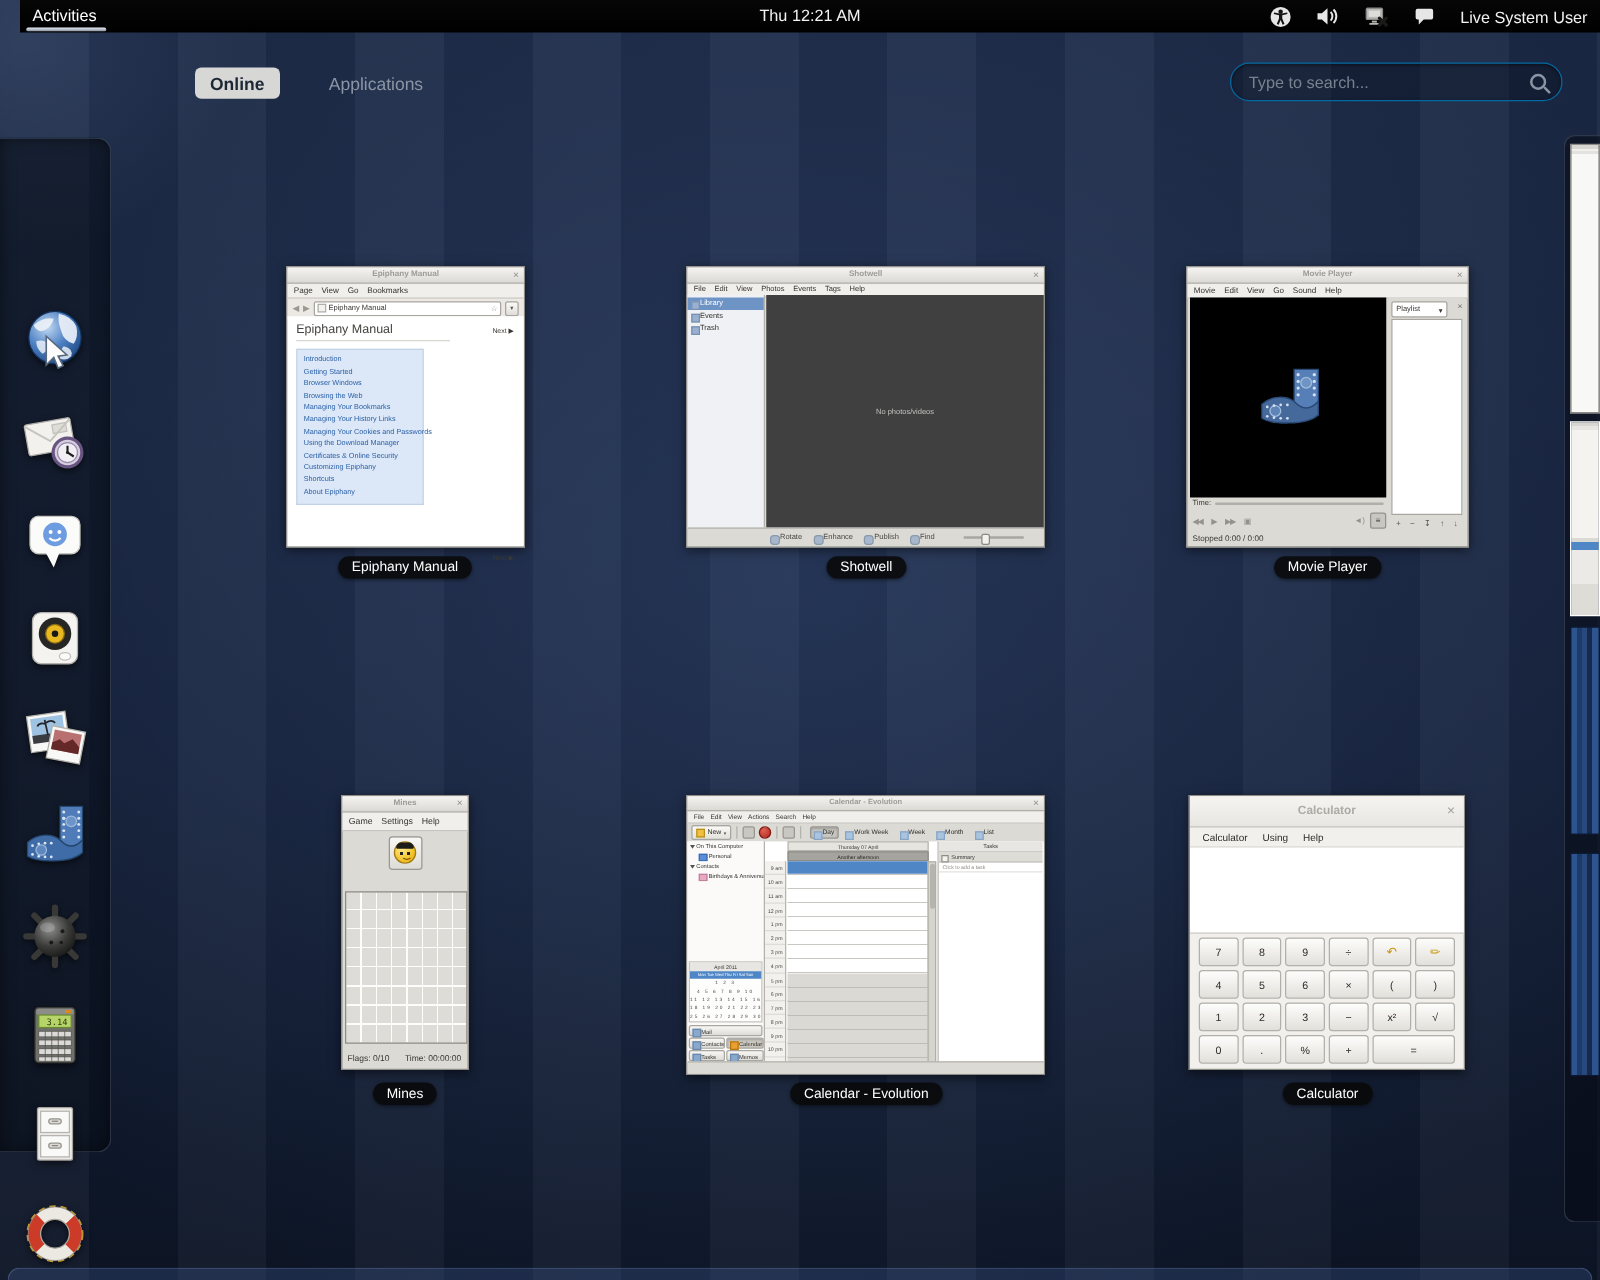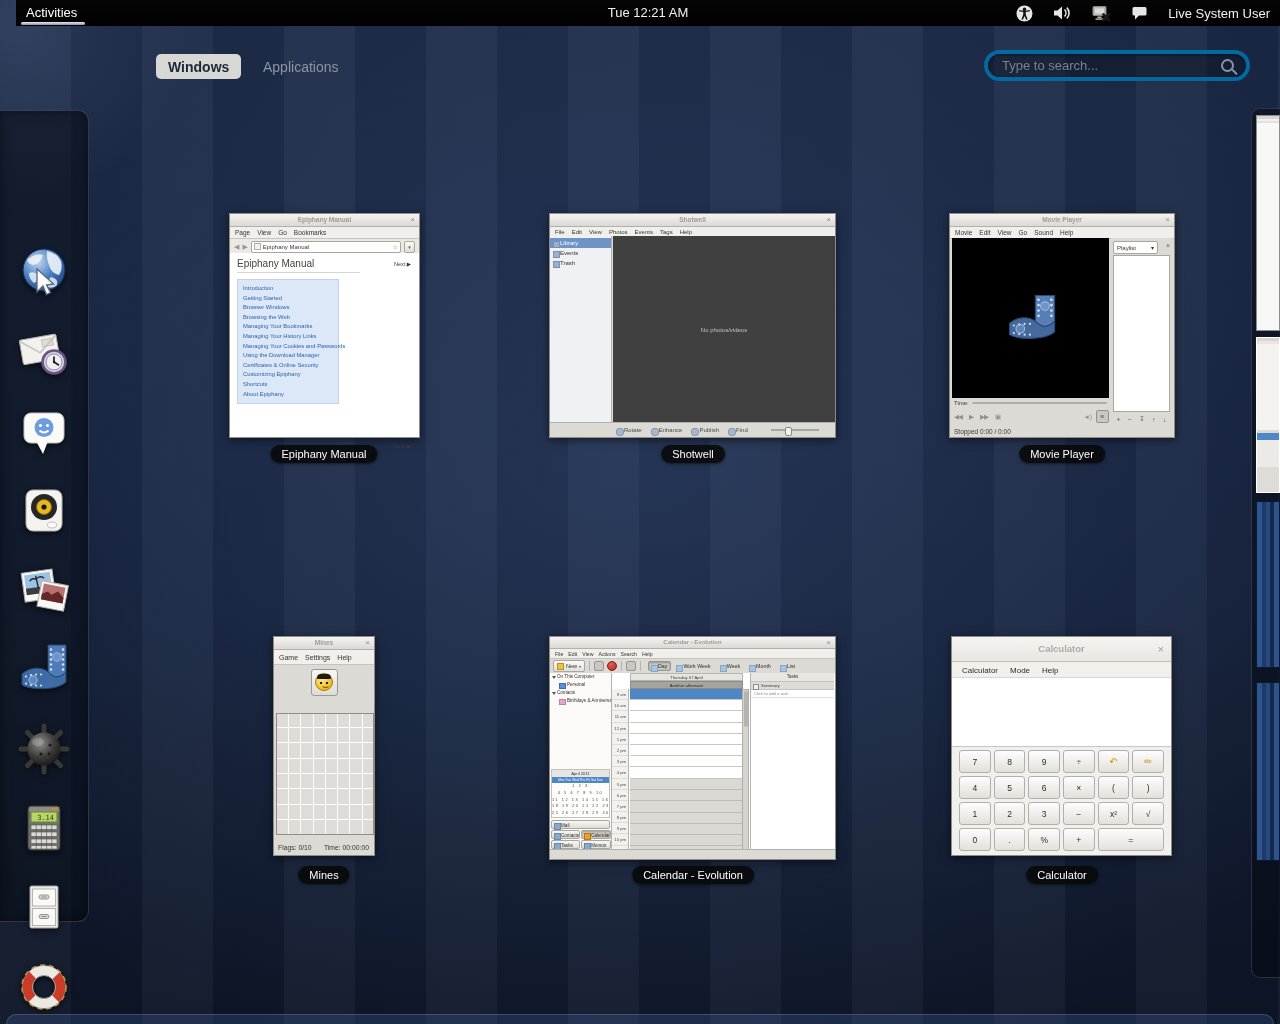--- a/index.html
+++ b/index.html
@@ -20,21 +20,21 @@
   .activities{position:absolute;left:10px;top:5px;font-size:13px;color:#fff;}
   .app-underline{position:absolute;left:5px;top:22px;width:64px;height:3px;border-radius:2px;
     background:linear-gradient(#e8ecf2,#8a93a3);}
   .clock{position:absolute;left:50%;top:5px;transform:translateX(-50%);font-size:13px;color:#f2f2f2;}
   .tray{position:absolute;right:10px;top:0;height:26px;display:flex;align-items:center;gap:20px;}
   .tray-item{display:flex;align-items:flex-end;gap:20px;font-size:13px;color:#f2f2f2;}
   
   .tab-windows{position:absolute;left:156px;top:54px;height:25px;padding:0 12px;background:#d7d7d5;border-radius:5px;
     color:#1d2836;font-size:14px;font-weight:bold;display:flex;align-items:center;}
   .tab-apps{position:absolute;left:263px;top:54px;height:25px;display:flex;align-items:center;color:#8b95a3;font-size:14px;font-weight:normal;}
-  .search{position:absolute;left:984px;top:50px;width:266px;height:31px;border:4px solid #0369a1;border-radius:17px;
+  .search{position:absolute;left:984px;top:50px;width:266px;height:31px;border:1px solid #0369a1;border-radius:17px;
     background:rgba(8,14,26,.35);display:flex;align-items:center;padding:0 12px;box-sizing:border-box;box-shadow:inset 0 1px 3px rgba(0,0,0,.5);}
   .search input{flex:1;background:none;border:none;outline:none;color:#aeb6c4;font-size:13px;font-family:"Liberation Sans",sans-serif;}
   .search input::placeholder{color:#78828f;}
   .mag{width:9px;height:9px;border:2px solid #8a94a4;border-radius:50%;position:relative;flex:none;}
   .mag::after{content:"";position:absolute;width:7px;height:2.4px;background:#8a94a4;transform:rotate(45deg);left:8px;top:10px;border-radius:1px;}
   
   .dash{position:absolute;left:0;top:110px;width:88px;height:810px;background:rgba(8,12,22,.55);
     border:1px solid rgba(160,175,200,.22);border-left:none;border-radius:0 11px 11px 0;box-shadow:inset 0 0 12px rgba(0,0,0,.5);}
   .dash-item{position:absolute;left:12px;width:64px;height:64px;display:flex;align-items:center;justify-content:center;
     border-radius:8px;}
@@ -199,21 +199,21 @@
   .ws-desk3{top:392px;height:167px;}
   .ws-desk4{top:573px;height:179px;}
   .ws-blue{background:repeating-linear-gradient(90deg,#2e548f 0 5px,#1d3b6a 5px 9px,#27497e 9px 13px,#16294d 13px 17px);border:1px solid #0d1830;}
 </style>
 </head>
 <body>
 
 <div class="topbar">
   <span class="activities">Activities</span>
   <div class="app-underline"></div>
-  <span class="clock">Tue 12:21 AM</span>
+  <span class="clock">Thu 12:21 AM</span>
   <div class="tray">
     <span class="tray-item">
       <svg width="17" height="17" viewBox="0 0 17 17">
           <circle cx="8.5" cy="8.5" r="8" fill="#e6e6e6"></circle>
           <circle cx="8.5" cy="4.4" r="1.8" fill="#141414"></circle>
           <path d="M3 6.2 L7.2 7.1 L7.2 9.8 L5.4 14.2 L6.9 14.8 L8.5 10.9 L10.1 14.8 L11.6 14.2 L9.8 9.8 L9.8 7.1 L14 6.2 L13.7 5 L8.5 6 L3.3 5 Z" fill="#141414"></path>
         </svg>
     </span>
     <span class="tray-item">
       <svg width="18" height="16" viewBox="0 0 18 16">
@@ -233,21 +233,21 @@
     </span>
     <span class="tray-item">
       <svg width="17" height="15" viewBox="0 0 17 15">
           <path d="M1.5 2.5 Q1.5 1 3 1 H14 Q15.5 1 15.5 2.5 V8 Q15.5 9.5 14 9.5 H8 L4 13.5 V9.5 H3 Q1.5 9.5 1.5 8 Z" fill="#e6e6e6"></path>
         </svg>
       <span>Live System User</span>
     </span>
   </div>
 </div>
 
-<div class="tab-windows">Windows</div>
+<div class="tab-windows">Online</div>
 <div class="tab-apps">Applications</div>
 <div class="search">
   <input class="search-input" placeholder="Type to search..." style="">
   <span class="mag"></span>
 </div>
 
 <div class="dash">
   <div class="dash-item" style="top:130px">
     <svg width="54" height="54" viewBox="0 0 54 54">
       <defs>
@@ -669,21 +669,21 @@
   <div class="evo-status"></div>
 </div>
 
 <div class="win calc" style="left:951px;top:636px;width:221px;height:220px">
   <div class="calc-tbar">
     <span>Calculator</span>
     <span class="tclose">×</span>
   </div>
   <div class="mbar calc-mbar">
       <span>Calculator</span>
-      <span>Mode</span>
+      <span>Using</span>
       <span>Help</span>
     </div>
   <div class="calc-display"></div>
   <div class="calc-keys">
       <span>7</span>
       <span>8</span>
       <span>9</span>
       <span>÷</span>
       <span class="gold">↶</span>
       <span class="gold">✏</span>

